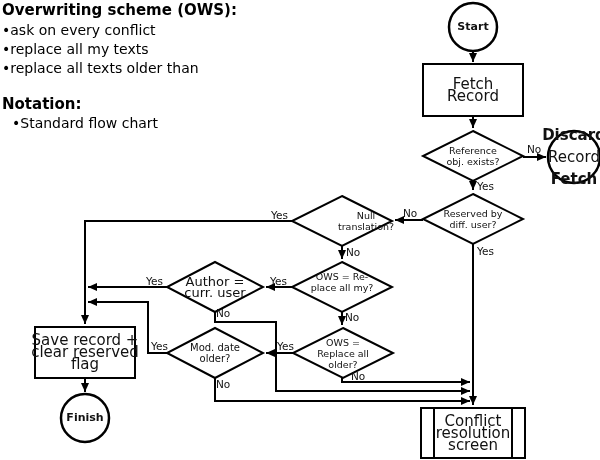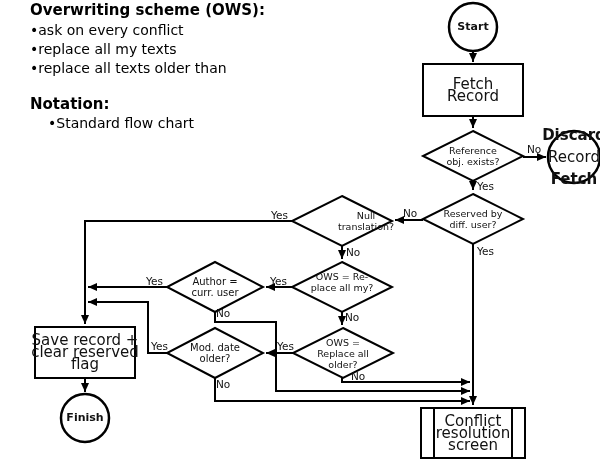--- a/index.html
+++ b/index.html
@@ -25,21 +25,21 @@
   }
   .elabel{
     position:absolute;
     font-size:10.5px;
     line-height:11px;
     color:#111;
     white-space:nowrap;
   }
   .b{font-weight:bold;}
   .blk{display:block;}
-  .intro{position:absolute;white-space:nowrap;margin-left:28px;}
+  .intro{position:absolute;white-space:nowrap;}
   .intro-h{font-size:15px;font-weight:bold;}
   .intro-li{font-size:14px;}
 </style>
 </head>
 <body>
 
 <div id="canvas">
 
   <svg id="flow-svg" width="600" height="460" viewBox="0 0 600 460">
     <defs>
@@ -87,39 +87,39 @@
         <line x1="512" y1="408" x2="512" y2="458" stroke="#000" stroke-width="2"></line>
       </g>
     </g>
   </svg>
 
   <div class="intro intro-h" style="left:2px;top:1px;">Overwriting scheme (OWS):</div>
   <div class="intro intro-li" style="left:2px;top:22px;">•ask on every conflict</div>
   <div class="intro intro-li" style="left:2px;top:41px;">•replace all my texts</div>
   <div class="intro intro-li" style="left:2px;top:60px;">•replace all texts older than</div>
   <div class="intro intro-h" style="left:2px;top:95px;">Notation:</div>
-  <div class="intro intro-li" style="left:20px;top:115px;">•Standard flow chart</div>
+  <div class="intro intro-li" style="left:12px;top:115px;">•Standard flow chart</div>
 
   <div class="nlabel b" style="left:473px;top:27px;font-size:11px;">Start</div>
   <div class="nlabel" style="left:473px;top:90px;">Fetch
 Record</div>
   <div class="nlabel" style="left:473px;top:156px;font-size:9.5px;line-height:11px;">Reference
 obj. exists?</div>
   <div class="nlabel" style="left:574px;top:157px;line-height:11px;">
     <span class="blk b">Discard</span>
     <span class="blk">Record</span>
     <span class="blk b">Fetch</span>
   </div>
   <div class="nlabel" style="left:473px;top:219px;font-size:9.5px;line-height:11px;">Reserved by
 diff. user?</div>
   <div class="nlabel" style="left:342px;top:221px;font-size:9.5px;line-height:11px;margin-left:24px;">Null
 translation?</div>
   <div class="nlabel" style="left:342px;top:282px;font-size:9.5px;line-height:11px;">OWS = Re-
 place all my?</div>
-  <div class="nlabel" style="left:215px;top:287px;font-size:10px;line-height:11px;">Author =
+  <div class="nlabel" style="left:215px;top:287px;font-size:13px;line-height:11px;">Author =
 curr. user</div>
   <div class="nlabel" style="left:343px;top:353px;font-size:9.5px;line-height:11px;">OWS =
 Replace all
 older?</div>
   <div class="nlabel" style="left:215px;top:353px;font-size:10px;line-height:11px;">Mod. date
 older?</div>
   <div class="nlabel" style="left:85px;top:352px;">Save record +
 clear reserved
 flag</div>
   <div class="nlabel b" style="left:85px;top:418px;font-size:11px;">Finish</div>

